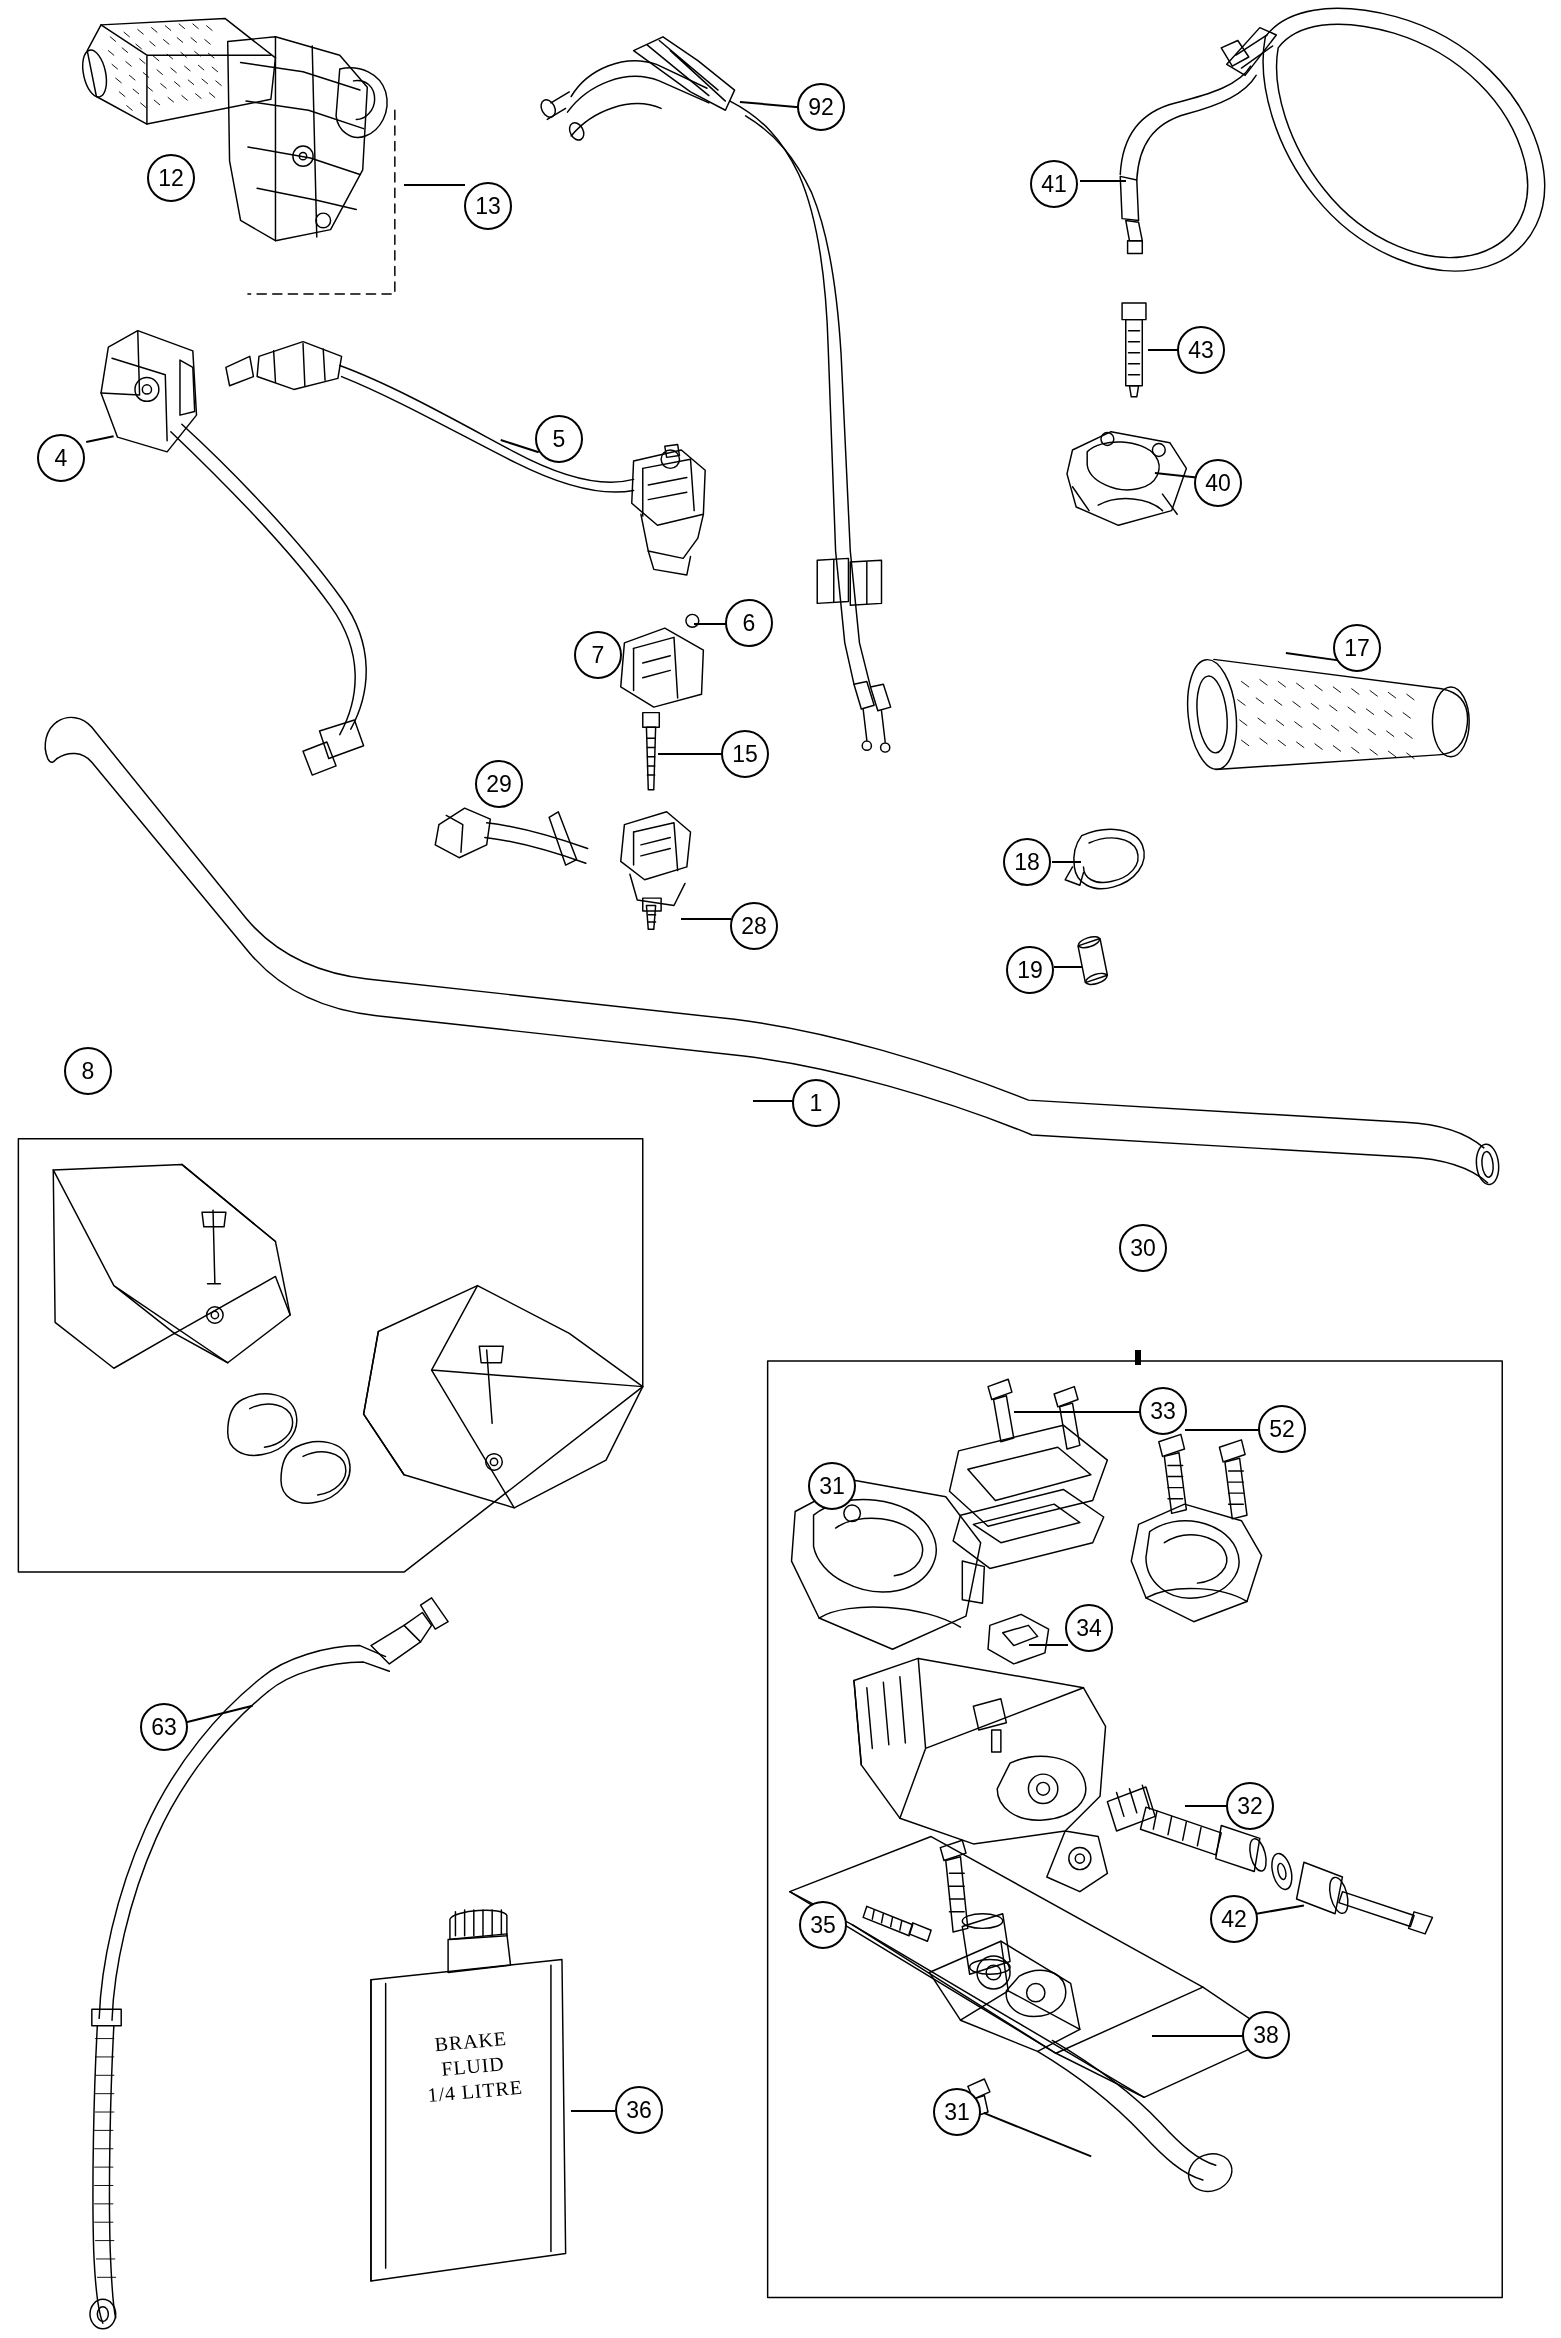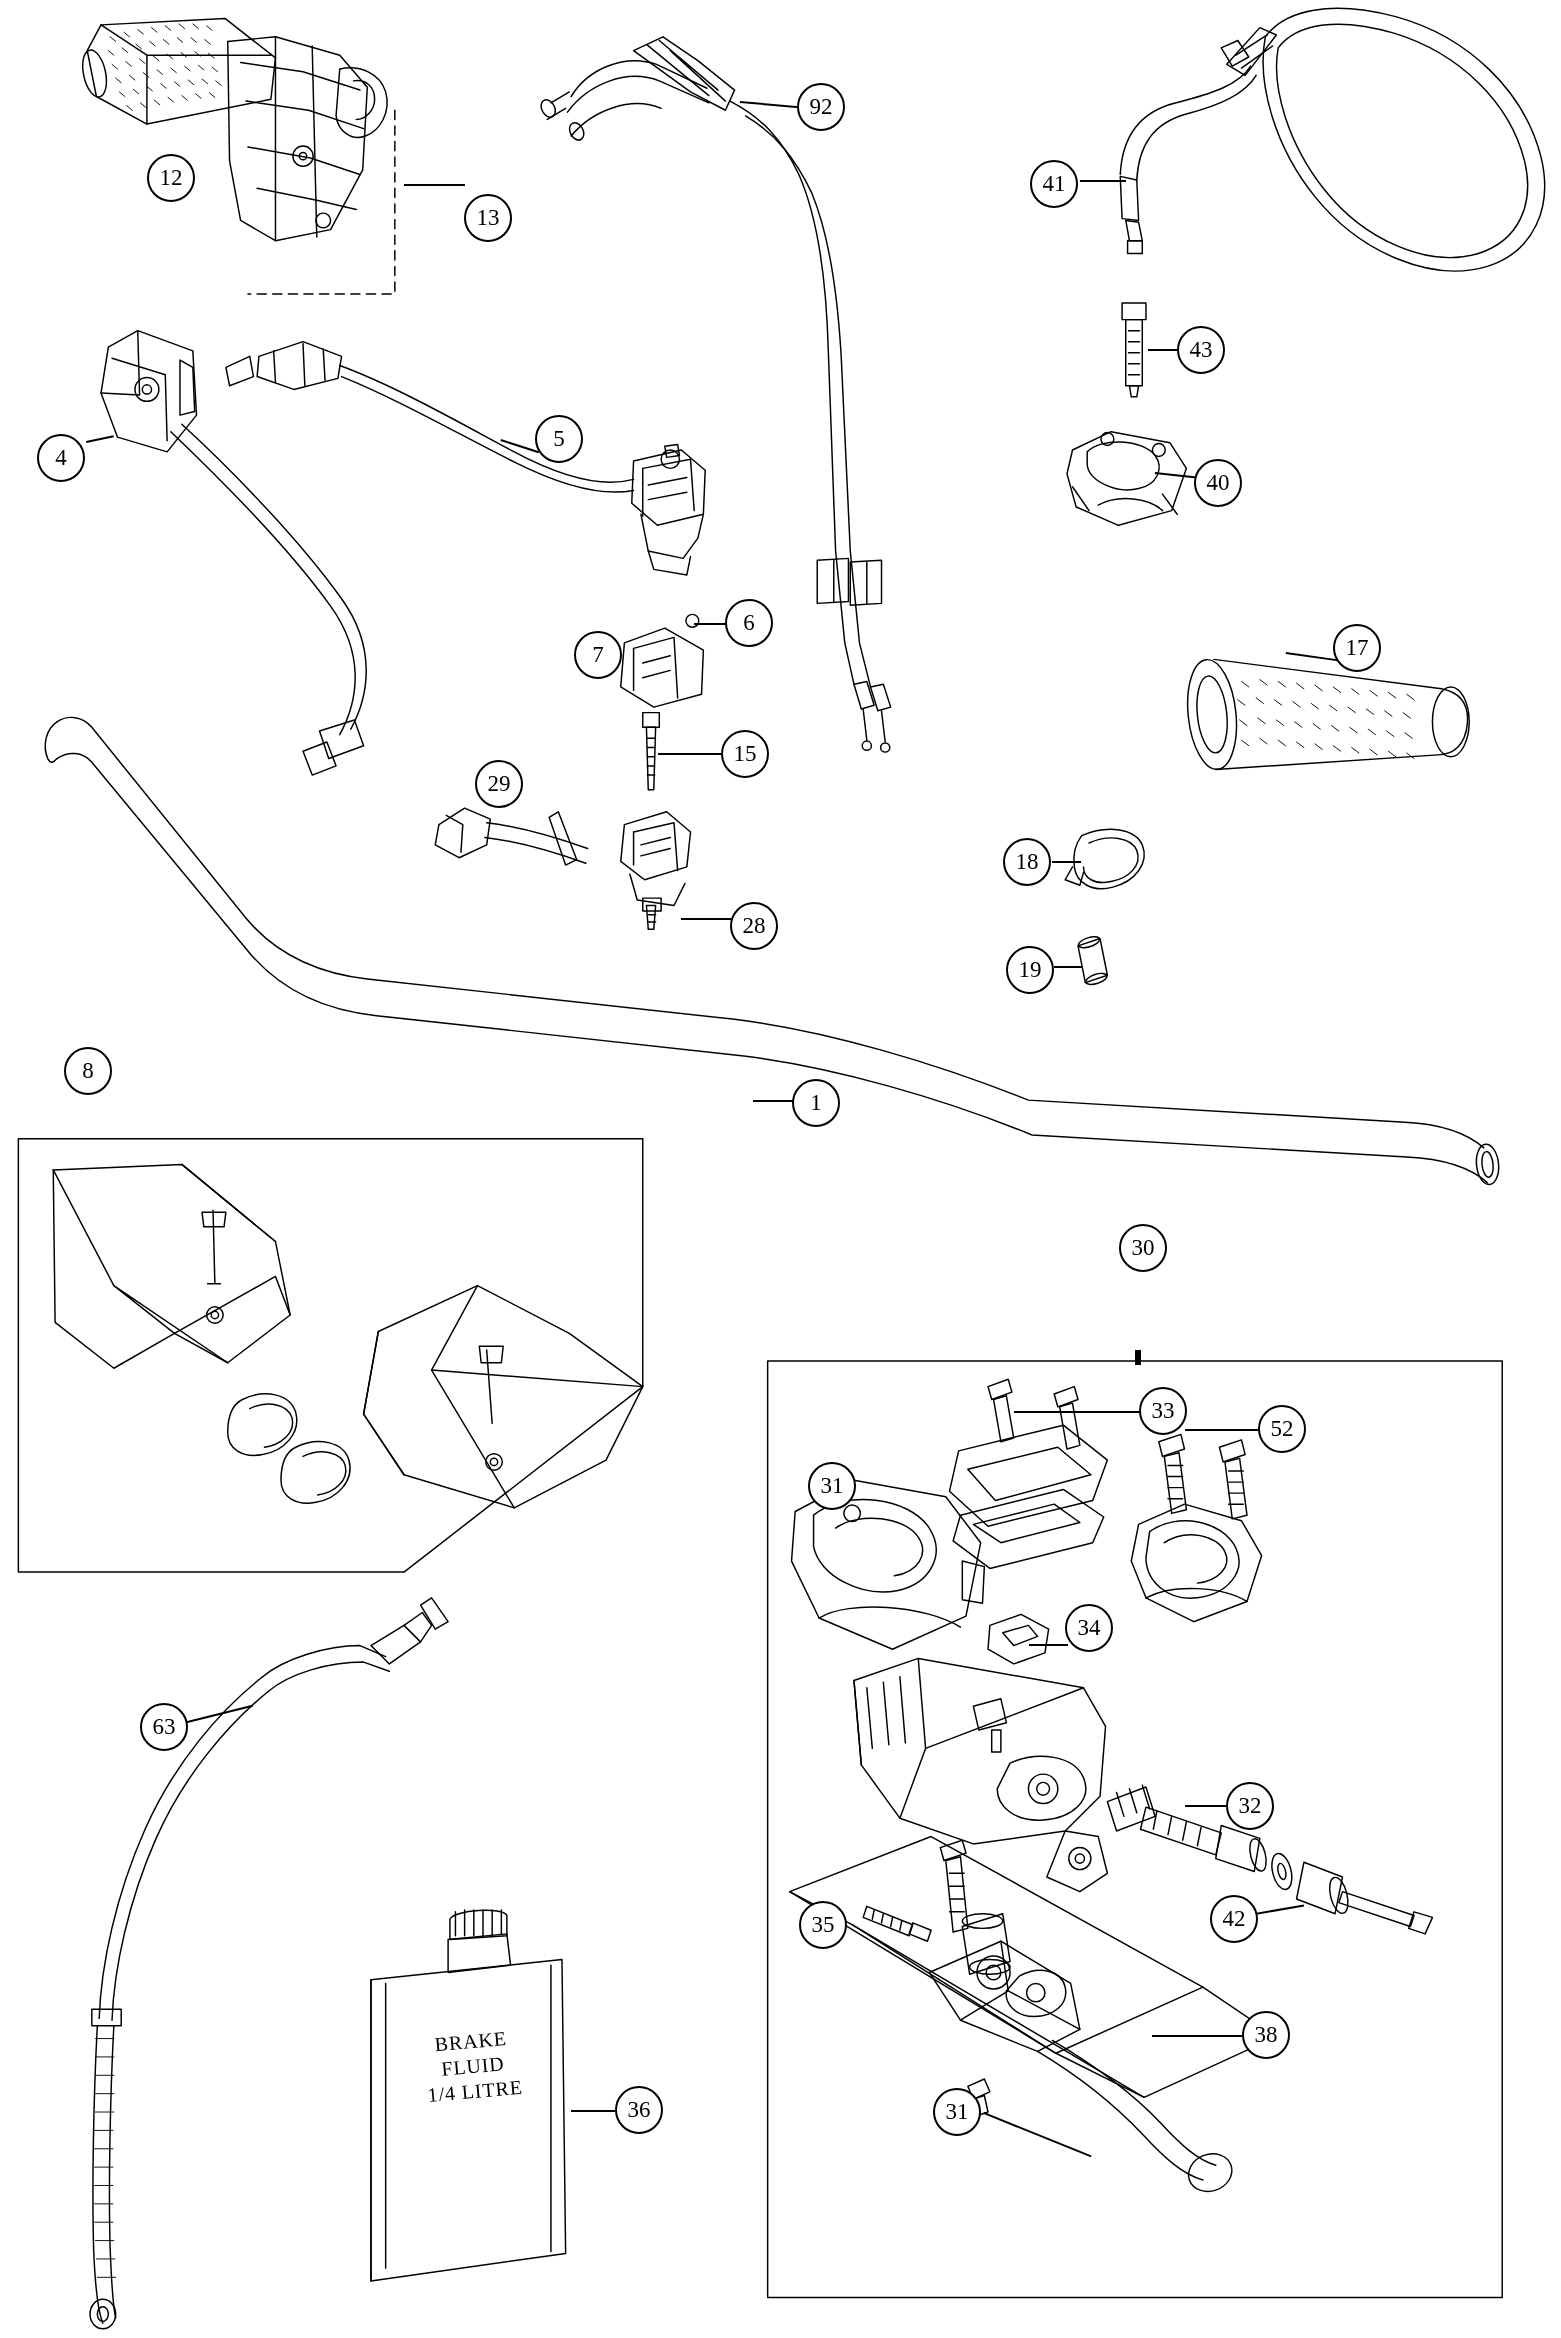--- a/index.html
+++ b/index.html
@@ -28,21 +28,21 @@
     position: absolute;
     width: 48px;
     height: 48px;
     border: 2.3px solid #000;
     border-radius: 50%;
     background: #ffffff;
     color: #000;
     font-size: 23px;
     line-height: 44px;
     text-align: center;
-    font-family: Liberation Serif, serif;
+    font-family: Liberation Sans, sans-serif;
     box-sizing: border-box;
     z-index: 20;
     user-select: none;
   }
   .leader {
     position: absolute;
     background: #000;
     height: 1.5px;
     transform-origin: 0 0;
     z-index: 10;
@@ -420,21 +420,21 @@
   <div class="leader" style="left:1029px; top:1644px; width:39px;"></div>
   <div class="leader" style="left:167px; top:1726px; width:88px; transform:rotate(-14deg);"></div>
   <div class="leader" style="left:1185px; top:1805px; width:42px;"></div>
   <div class="leader" style="left:1221px; top:1919px; width:84px; transform:rotate(-10deg);"></div>
   <div class="leader" style="left:863px; top:1925px; width:0px;"></div>
   <div class="leader" style="left:1152px; top:2035px; width:96px;"></div>
   <div class="leader" style="left:571px; top:2110px; width:44px;"></div>
   <div class="leader" style="left:984px; top:2112px; width:116px; transform:rotate(22deg);"></div>
 
   <div class="callout" style="left:147px; top:154px;">12</div>
-  <div class="callout" style="left:464px; top:194px;">13</div>
+  <div class="callout" style="left:464px; top:182px;">13</div>
   <div class="callout" style="left:797px; top:83px;">92</div>
   <div class="callout" style="left:1030px; top:160px;">41</div>
   <div class="callout" style="left:1177px; top:326px;">43</div>
   <div class="callout" style="left:37px; top:434px;">4</div>
   <div class="callout" style="left:535px; top:415px;">5</div>
   <div class="callout" style="left:1194px; top:459px;">40</div>
   <div class="callout" style="left:725px; top:599px;">6</div>
   <div class="callout" style="left:574px; top:631px;">7</div>
   <div class="callout" style="left:1333px; top:624px;">17</div>
   <div class="callout" style="left:721px; top:730px;">15</div>

